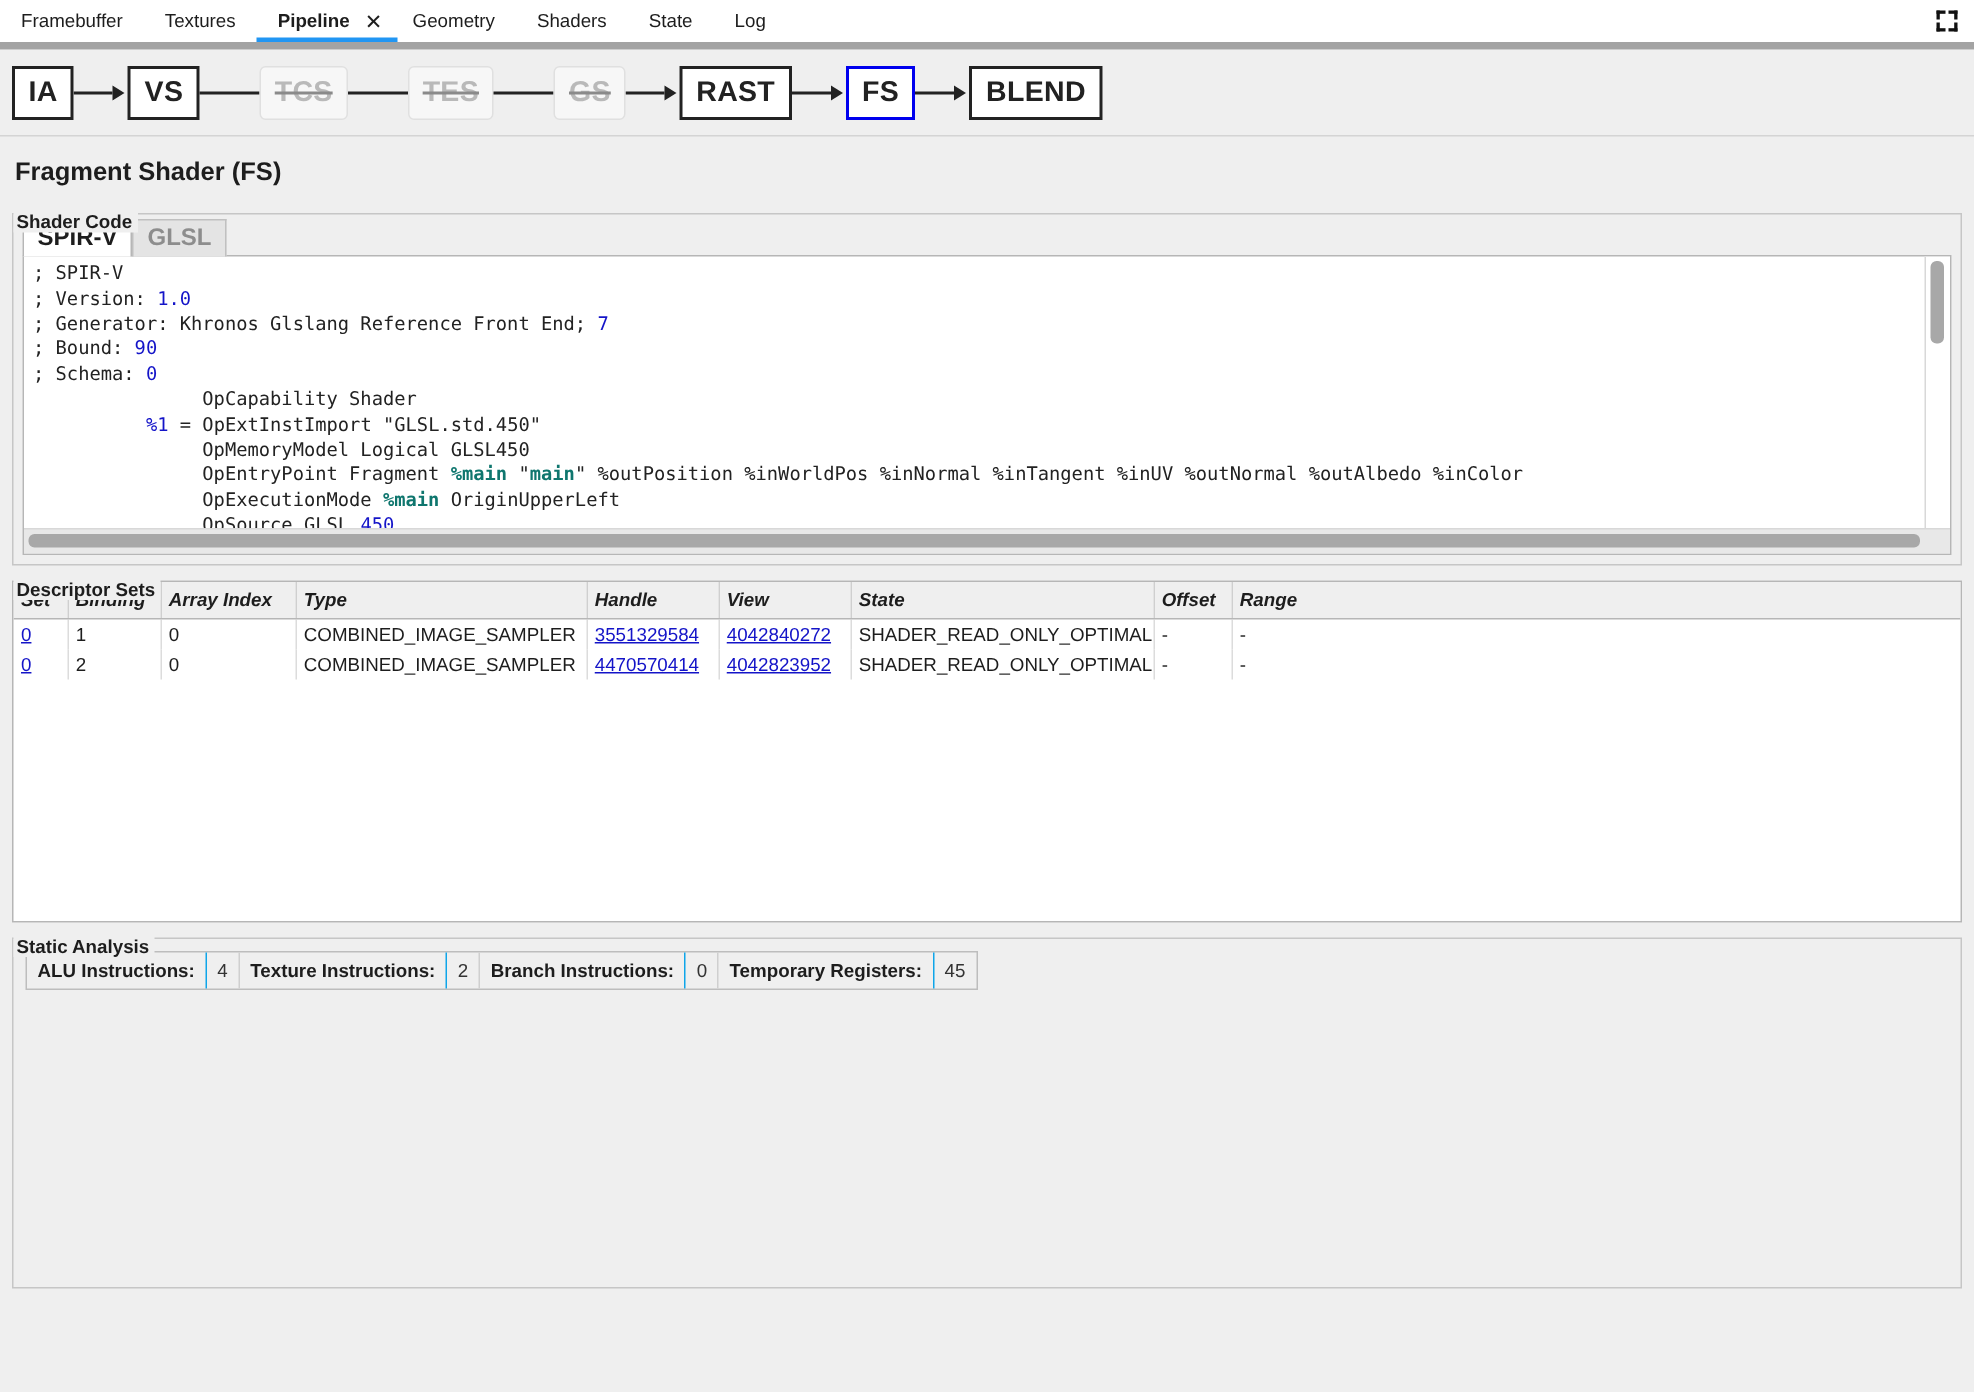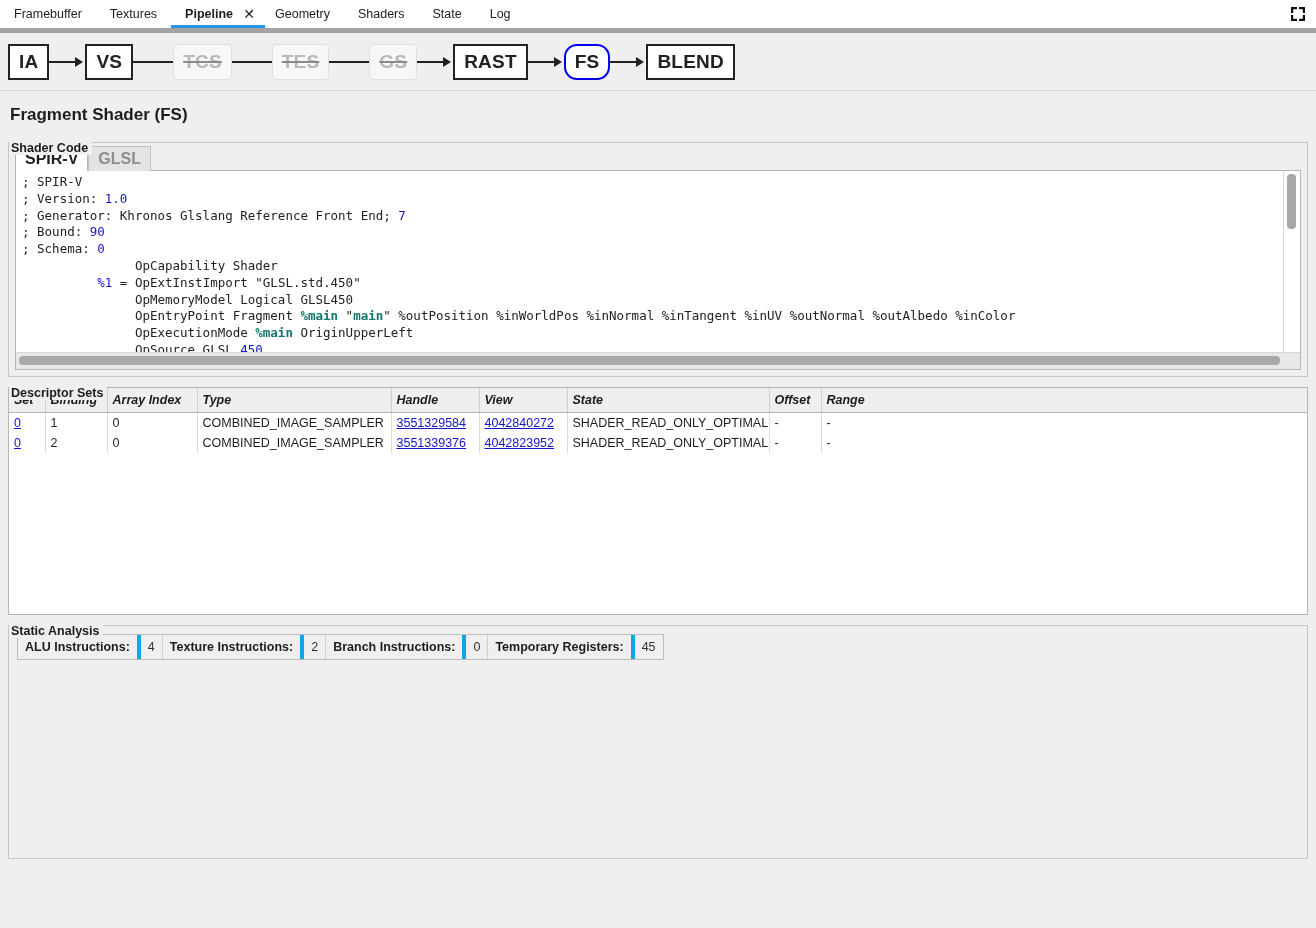--- a/index.html
+++ b/index.html
@@ -85,21 +85,20 @@
     border: 1px solid #e0e0e0;
     border-radius: 4px;
     background: #f7f7f7;
     color: #b9b9b9;
     text-decoration: line-through;
     text-decoration-color: #8a8a8a;
     text-decoration-thickness: 2px;
   }
   .stage.selected {
     border-color: #0000ee;
-    border-radius: 13px;
   }
   .arrow {
     flex: none;
     display: flex;
     align-items: center;
     height: 36px;
   }
   .arrow svg { display: block; }
   .plainline {
     flex: none;
@@ -269,21 +268,21 @@
     background: #efefef;
     font-size: 12.5px;
     height: 24px;
     align-items: stretch;
   }
   .sa-key {
     display: flex; align-items: center;
     font-weight: bold;
     color: #1d1d1d;
     padding: 0 7px;
-    border-right: 4px solid #0ea5e9;
+    border-right: 1px solid #0ea5e9;
   }
   .sa-val {
     display: flex; align-items: center;
     color: #333333;
     padding: 0 7px;
     border-right: 1px solid #cfcfcf;
   }
   .sa-strip > :last-child { border-right: none; }
 </style>
 </head>
@@ -472,21 +471,21 @@
               <td><a class="cell-link" href="#">4042840272</a></td>
               <td>SHADER_READ_ONLY_OPTIMAL</td>
               <td>-</td>
               <td>-</td>
             </tr>
             <tr>
               <td><a class="cell-link" href="#">0</a></td>
               <td>2</td>
               <td>0</td>
               <td>COMBINED_IMAGE_SAMPLER</td>
-              <td><a class="cell-link" href="#">3551339376</a></td>
+              <td><a class="cell-link" href="#">4470570414</a></td>
               <td><a class="cell-link" href="#">4042823952</a></td>
               <td>SHADER_READ_ONLY_OPTIMAL</td>
               <td>-</td>
               <td>-</td>
             </tr>
           </tbody>
         </table>
       </div>
     </div>
   </div>

